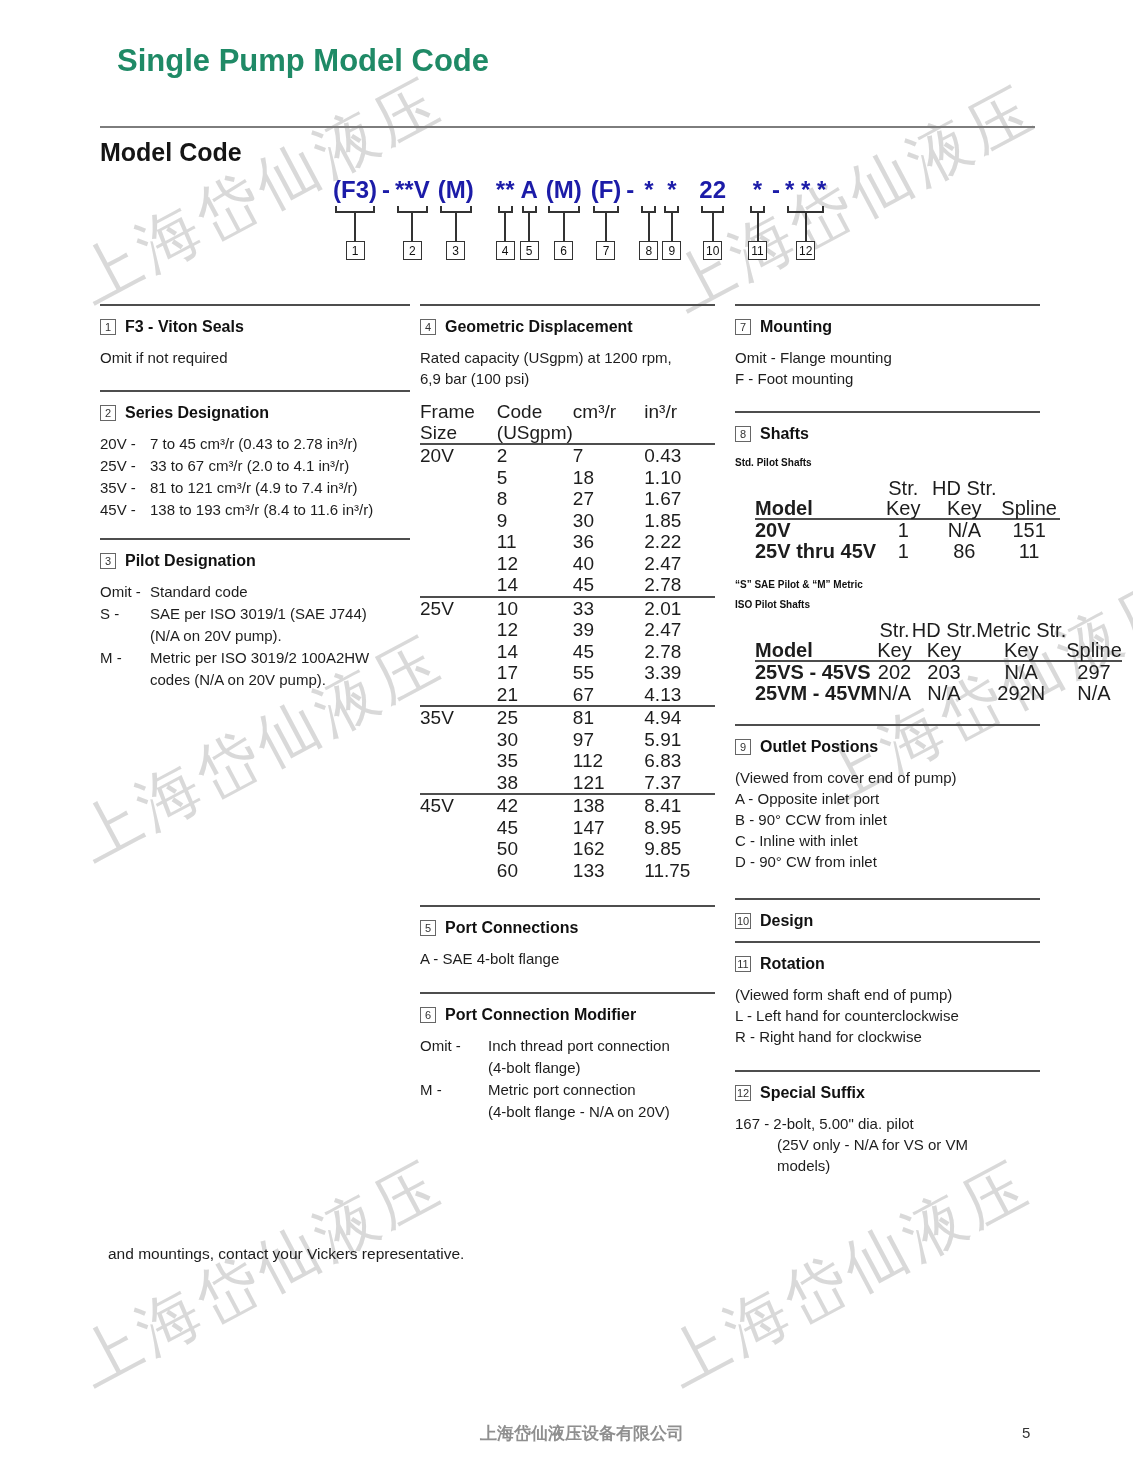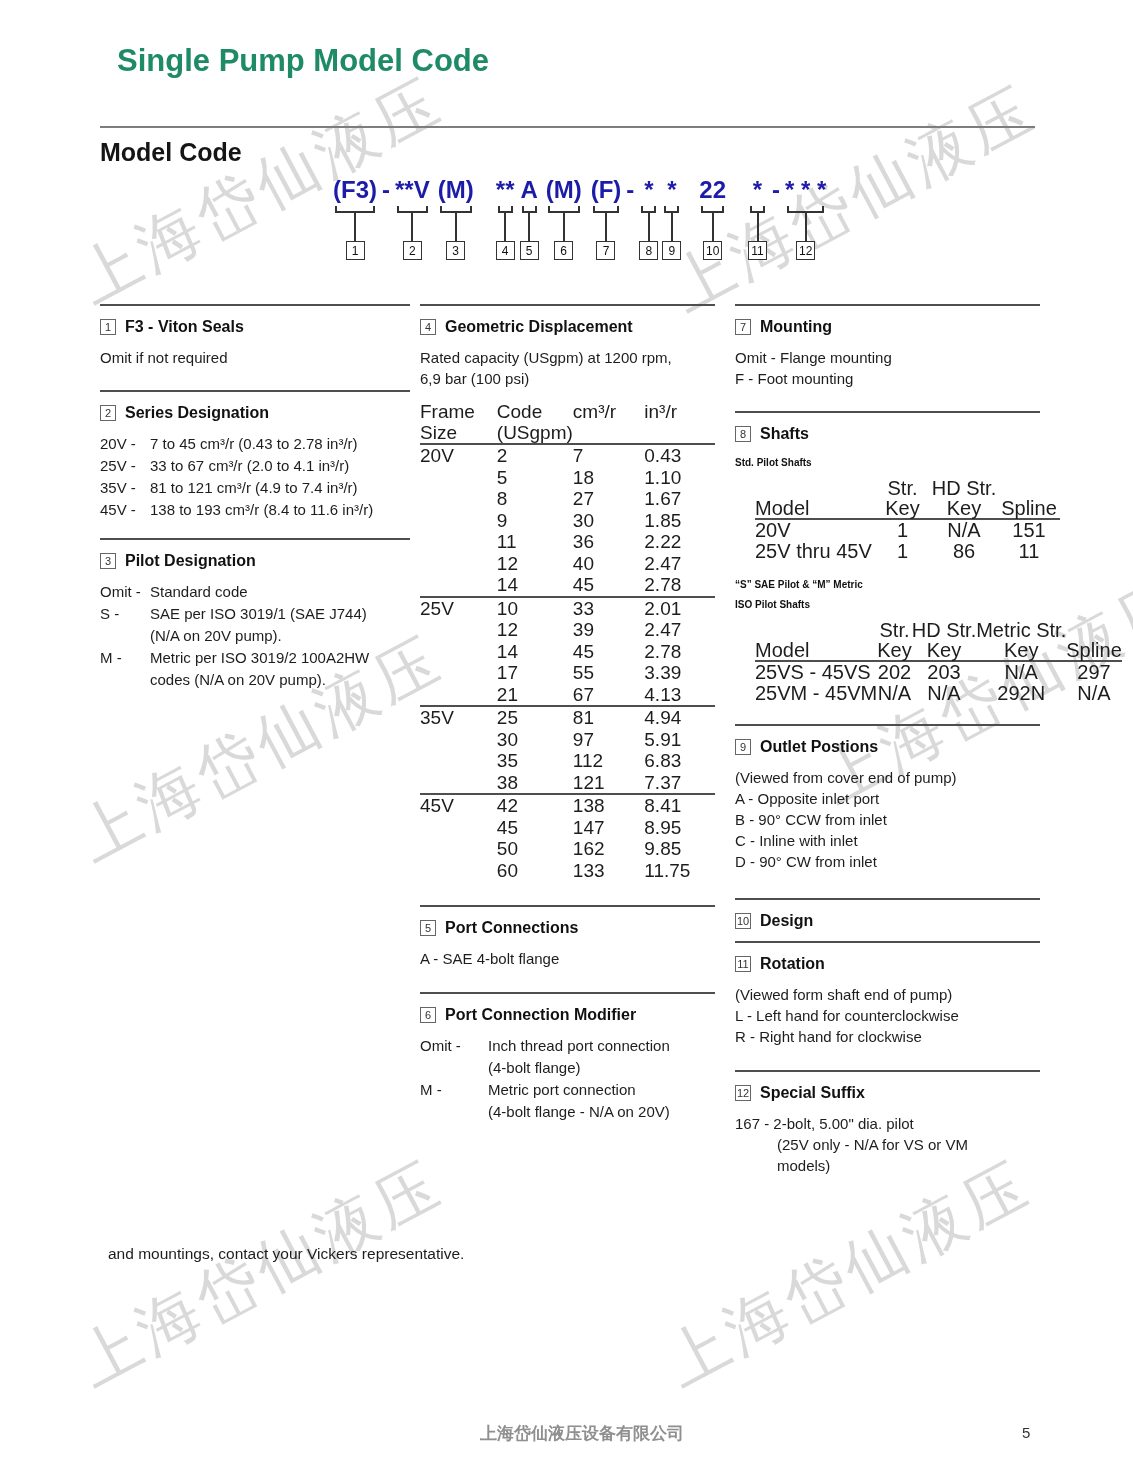--- a/index.html
+++ b/index.html
@@ -71,21 +71,21 @@
   .disp-table td:nth-child(4){width:72px;}
   .disp-table thead td{line-height:21px;}
   .disp-table thead tr.ul td{border-bottom:2px solid var(--rule);}
   .disp-table tr.group-first td{border-top:2px solid var(--rule);}
 
   
   .shaft-caption{font-weight:bold;font-size:10px;line-height:18px;margin:0 0 2px 0;color:#111;}
   .cap-gap{margin-top:14px;}
   .shafts-table{width:305px;font-size:20px;margin-top:6px;margin-left:20px;}
   .shafts-table td{padding:0;line-height:20px;white-space:nowrap;text-align:center;}
-  .shafts-table td:first-child{text-align:left;}
+  .shafts-table td:first-child{text-align:left;font-weight:bold;}
   .shafts-table thead tr.ul td{border-bottom:2px solid var(--rule);}
   .shafts-table tbody td{line-height:21px;}
   .std-table td:nth-child(1){width:120px;}
   .std-table td:nth-child(2){width:55px;}
   .std-table td:nth-child(3){width:68px;}
   .std-table td:nth-child(4){width:62px;}
   .iso-table td:nth-child(1){width:110px;}
   .iso-table td:nth-child(2){width:42px;}
   .iso-table td:nth-child(3){width:56px;}
   .iso-table td:nth-child(4){width:56px;}

